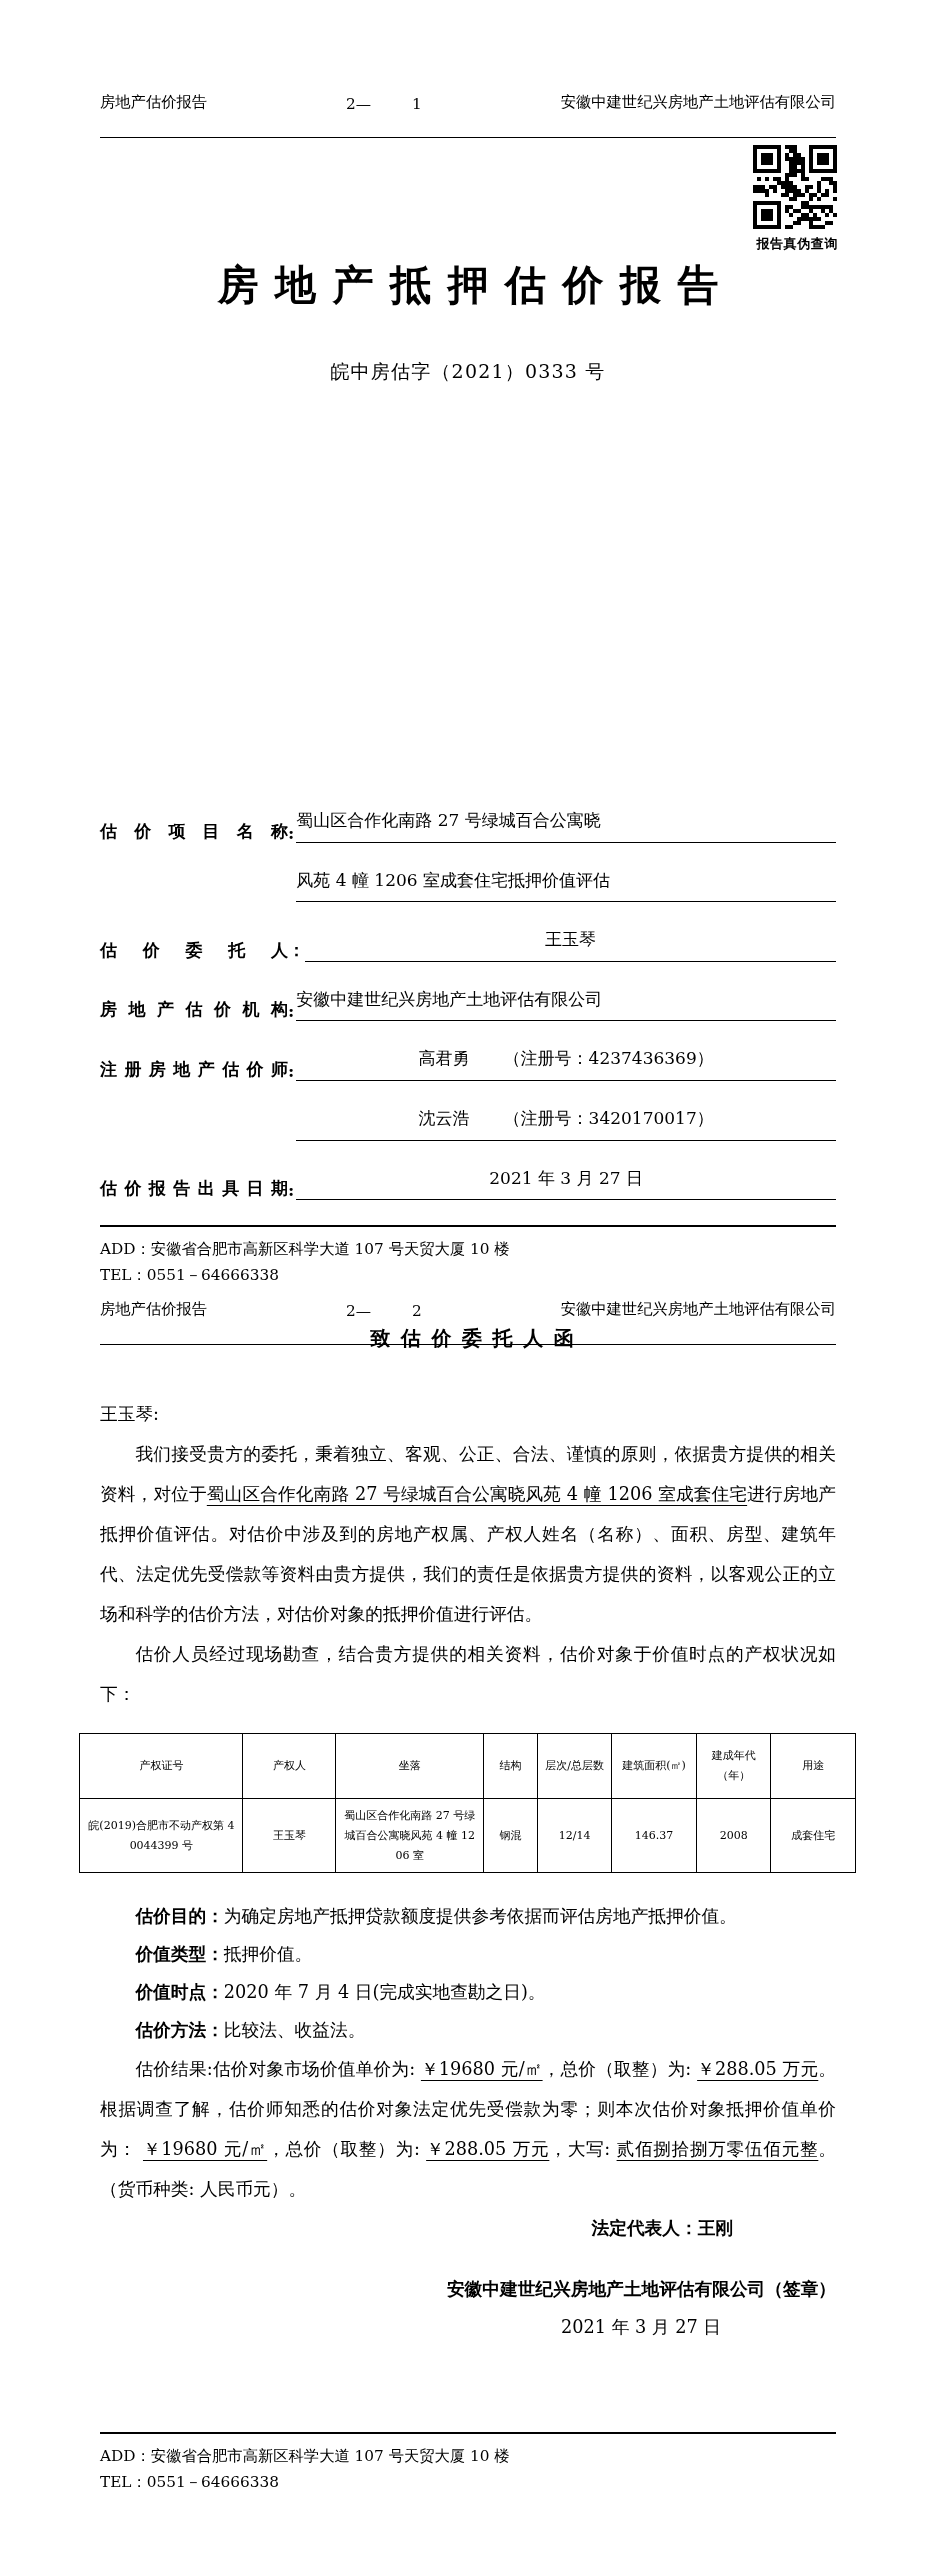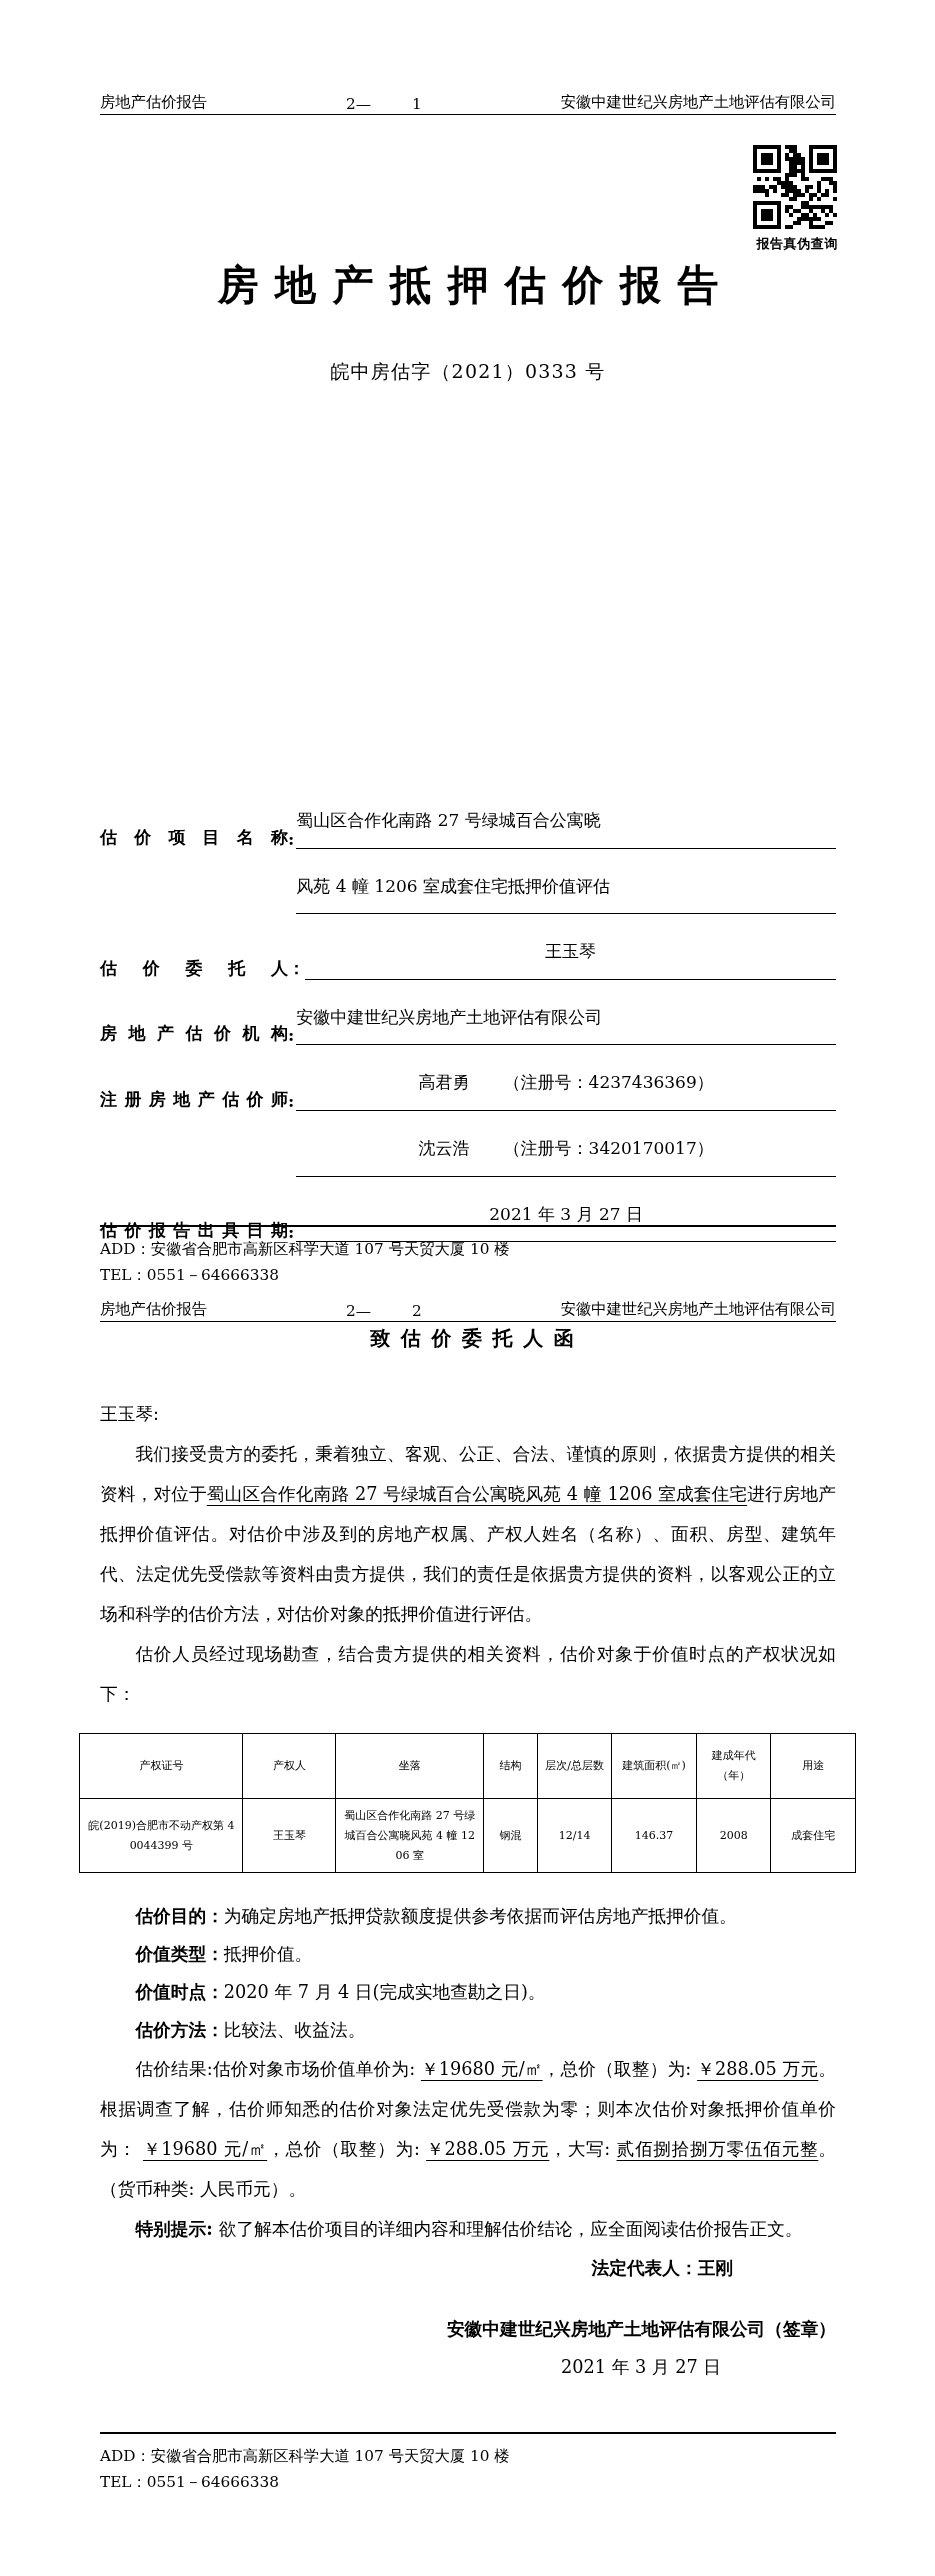--- a/index.html
+++ b/index.html
@@ -1,39 +1,39 @@
 <!DOCTYPE html>
 <html style="font-size:9.4px"><head>
 <meta charset="utf-8">
 <style>
   html,body{margin:0;padding:0;background:#ffffff;}
   body{width:936px;font-family:"DejaVu Serif","Liberation Serif",serif;color:#000;}
   .page{position:relative;width:936px;height:1288px;background:#fff;overflow:hidden;}
 
   
   .run-header{position:absolute;left:100px;right:100px;display:flex;align-items:flex-end;
-    border-bottom:1.8px solid #000;padding-bottom:1px;font-size:15.3px;}
+    border-bottom:1.8px solid #000;padding-bottom:24px;font-size:15.3px;}
   .run-header .rh-left{flex:0 0 auto;}
   .run-header .rh-center{flex:1;display:flex;justify-content:center;gap:41px;}
   .run-header .rh-right{flex:0 0 auto;}
   .run-footer{position:absolute;left:100px;right:100px;border-top:2.4px solid #000;padding-top:9.4px;
     font-size:15.3px;line-height:26px;}
 
   
   .qr-wrap{position:absolute;top:145px;right:98px;width:86px;text-align:right;}
   .qr-wrap svg{display:block;width:84px;height:84px;margin:0 auto;}
   .qr-caption{margin-top:5.9px;font-size:13px;font-weight:bold;letter-spacing:0.6px;white-space:nowrap;}
   .doc-title{position:absolute;top:258px;left:0;width:100%;text-align:center;
     font-size:41px;font-weight:bold;letter-spacing:16.5px;text-indent:16.5px;white-space:nowrap;}
   .doc-no{position:absolute;top:359px;left:0;width:100%;text-align:center;font-size:19px;letter-spacing:1.2px;}
   .fields{position:absolute;top:809px;left:100px;right:100px;}
   .field-row{display:flex;align-items:flex-end;margin-bottom:26px;font-size:17px;}
   .field-label{flex:0 0 188px;font-weight:bold;text-align:justify;text-align-last:justify;white-space:normal;}
   .field-colon{flex:0 0 8.3px;font-weight:bold;}
-  .field-value{flex:1;border-bottom:1.2px solid #000;padding-bottom:15px;line-height:23.6px;white-space:nowrap;}
+  .field-value{flex:1;border-bottom:1.2px solid #000;padding-bottom:9px;line-height:23.6px;white-space:nowrap;}
   .v-center{text-align:center;}
   .v-left{text-align:left;}
 
   
   .p2-content{position:absolute;top:107px;left:100px;right:100px;font-size:17.7px;}
   .heading2{position:absolute;top:37px;left:4px;width:100%;text-align:center;
     font-size:20px;font-weight:bold;letter-spacing:10.6px;text-indent:10.6px;}
   .salutation{line-height:39px;height:39px;}
   .para{margin:0;line-height:40px;text-align:justify;text-indent:2em;}
   .seg-b{font-weight:normal;}
@@ -400,21 +400,20 @@
 
     <div class="items" id="items-block">
         <div class="item-line"><span class="item-label">估价目的：</span><span>为确定房地产抵押贷款额度提供参考依据而评估房地产抵押价值。</span></div>
         <div class="item-line"><span class="item-label">价值类型：</span><span>抵押价值。</span></div>
         <div class="item-line"><span class="item-label">价值时点：</span><span>2020 年 7 月 4 日(完成实地查勘之日)。</span></div>
         <div class="item-line"><span class="item-label">估价方法：</span><span>比较法、收益法。</span></div>
       </div>
 
     <p class="para" id="result-para"><span class="seg-b ">估价结果:</span><span class="">估价对象市场价值单价为: </span><span class="seg-u">￥19680 元/㎡</span><span class="">，总价（取整）为: </span><span class="seg-u">￥288.05 万元</span><span class="">。根据调查了解，估价师知悉的估价对象法定优先受偿款为零；则本次估价对象</span><span class="seg-b ">抵押价值单价为： </span><span class="seg-b seg-u">￥19680 元/㎡</span><span class="seg-b ">，总价（取整）为: </span><span class="seg-b seg-u">￥288.05 万元</span><span class="seg-b ">，大写: </span><span class="seg-b seg-u">贰佰捌拾捌万零伍佰元整</span><span class="">。（货币种类: 人民币元）。</span></p>
 
-    <p class="para"><span class="item-label">特别提示: </span><span>欲了解本估价项目的详细内容和理解估价结论，应全面阅读估价报告正文。</span></p>
 
     <div class="sig" style="padding-right:103px;">法定代表人：王刚</div>
     <div class="sig" style="padding-right:0px;margin-top:23.6px;">安徽中建世纪兴房地产土地评估有限公司（签章）</div>
     <div class="sig date" style="padding-right:115px;">2021 年 3 月 27 日</div>
   </div>
 
   <div class="run-footer" style="top:1144px;">
     <div>ADD：安徽省合肥市高新区科学大道 107 号天贸大厦 10 楼</div>
     <div>TEL：0551－64666338</div>
   </div>

